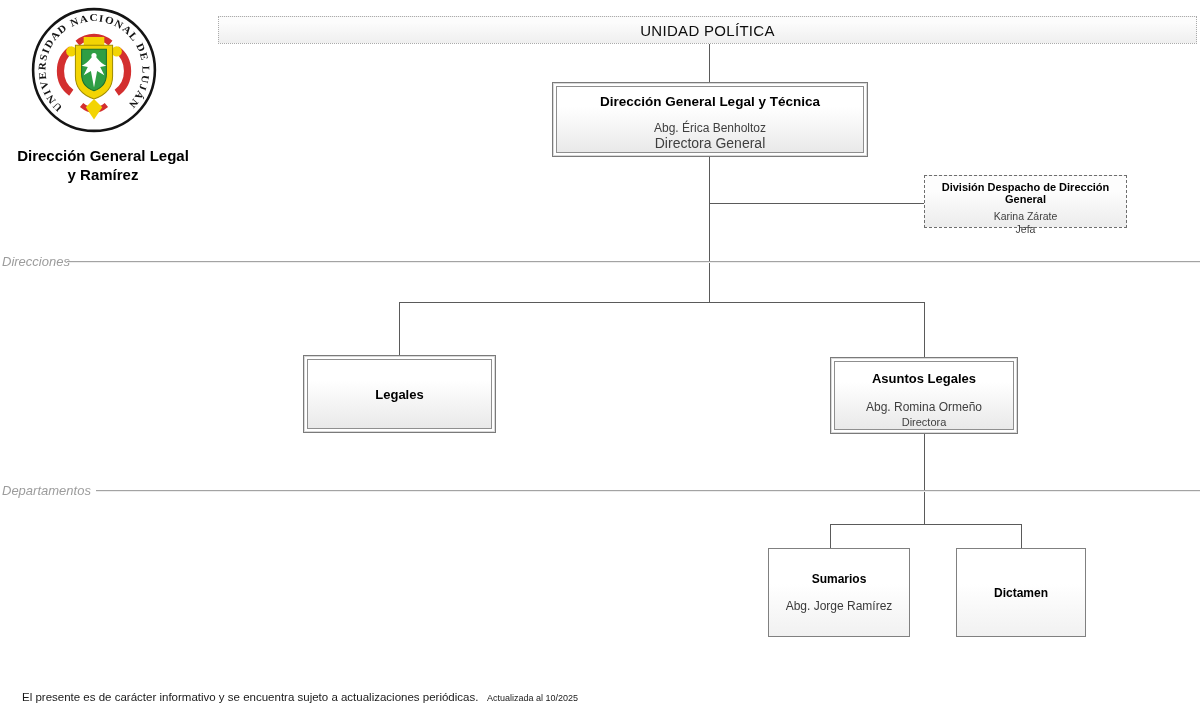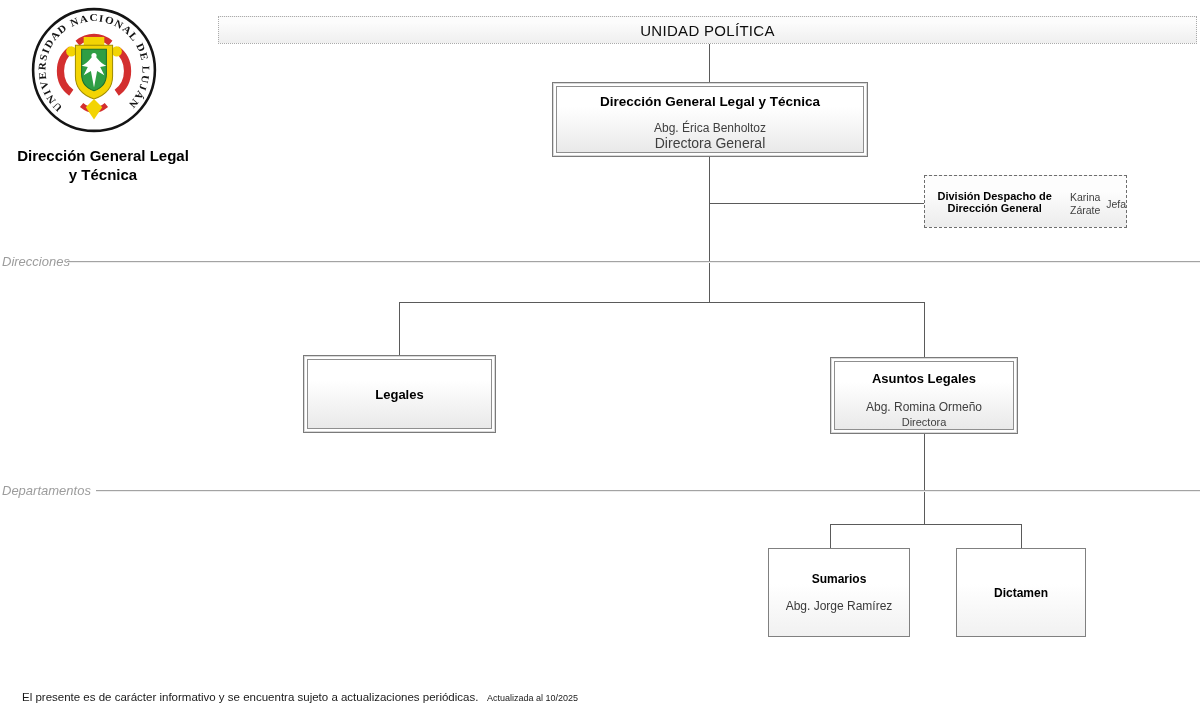--- a/index.html
+++ b/index.html
@@ -38,21 +38,21 @@
   }
   .sbox { 
     position:absolute; border:1px solid #808080;
     background:linear-gradient(180deg, #ffffff 40%, #f1f1f1 100%);
     display:flex; flex-direction:column; align-items:center; justify-content:center;
     text-align:center;
   }
   .dashbox {
     position:absolute; border:1px dashed #6e6e6e;
     background:linear-gradient(180deg, #fdfdfd 30%, #ececec 100%);
-    display:flex; align-items:center; text-align:center;
+    display:flex; flex-direction:column; align-items:center; text-align:center;
   }
   .header-box {
     position:absolute; border:1px dotted #ababab;
     background:linear-gradient(180deg, #fcfcfc 20%, #efefef 100%);
     display:flex; align-items:center; justify-content:center;
   }
   .header-box .title { font-size:15px; color:#0d0d0d; letter-spacing:0.3px; }
 
   .box-title { font-weight:bold; font-size:13px; color:#000; }
   .box-name  { font-size:12px; color:#3f3f3f; line-height:15px; }
@@ -113,21 +113,21 @@
     <path d="M44,38 h36 v30 q0,16 -18,22 q-18,-6 -18,-22 z" fill="#f3d403" stroke="#a08c00" stroke-width="1"></path>
     <path d="M62,90 l8,8 -8,12 -8,-12 z" fill="#f3d403"></path>
     <path d="M50,42 h24 v24 q0,12 -12,16 q-12,-4 -12,-16 z" fill="#2f9e44" stroke="#1b6e2d" stroke-width="1"></path>
     <path d="M62,46 c-3,6 -8,10 -12,12 l6,1 -4,8 7,-4 3,16 3,-16 7,4 -4,-8 6,-1 c-4,-2 -9,-6 -12,-12 z" fill="#ffffff"></path>
     <circle cx="62" cy="48" r="2.5" fill="#ffffff"></circle>
   </g>
 </svg>
 
 <div class="logo-caption">
   <div>Dirección General Legal</div>
-  <div>y Técnica</div>
+  <div>y Ramírez</div>
 </div>
 
 <div class="header-box" style="left:218px; top:16px; width:979px; height:28px;">
   <span class="title">UNIDAD POLÍTICA</span>
 </div>
 
 <div class="conn v" style="left:709px; top:44px;  height:38px;"></div>
 <div class="conn v" style="left:709px; top:157px; height:145px;"></div>
 <div class="conn h" style="left:709px; top:203px; width:215px;"></div>
 <div class="conn h" style="left:399px; top:302px; width:526px;"></div>

